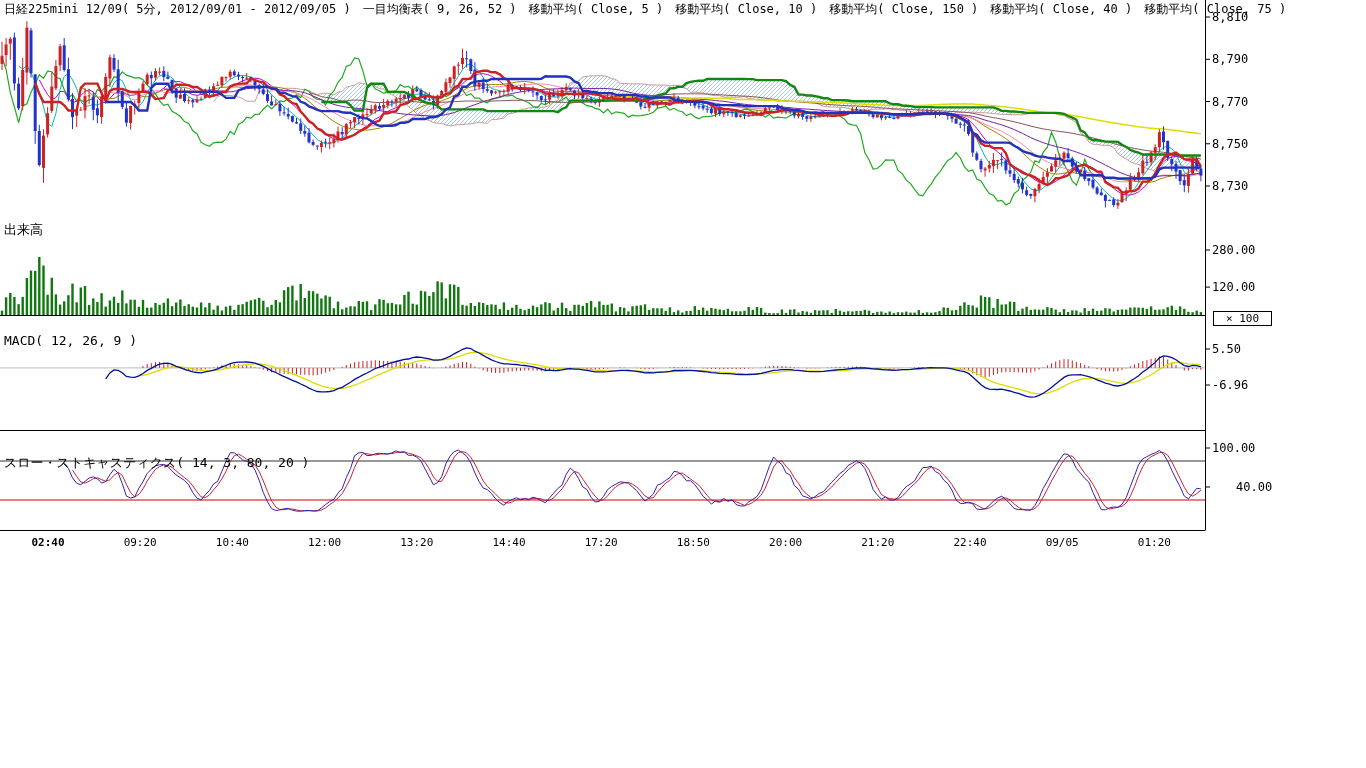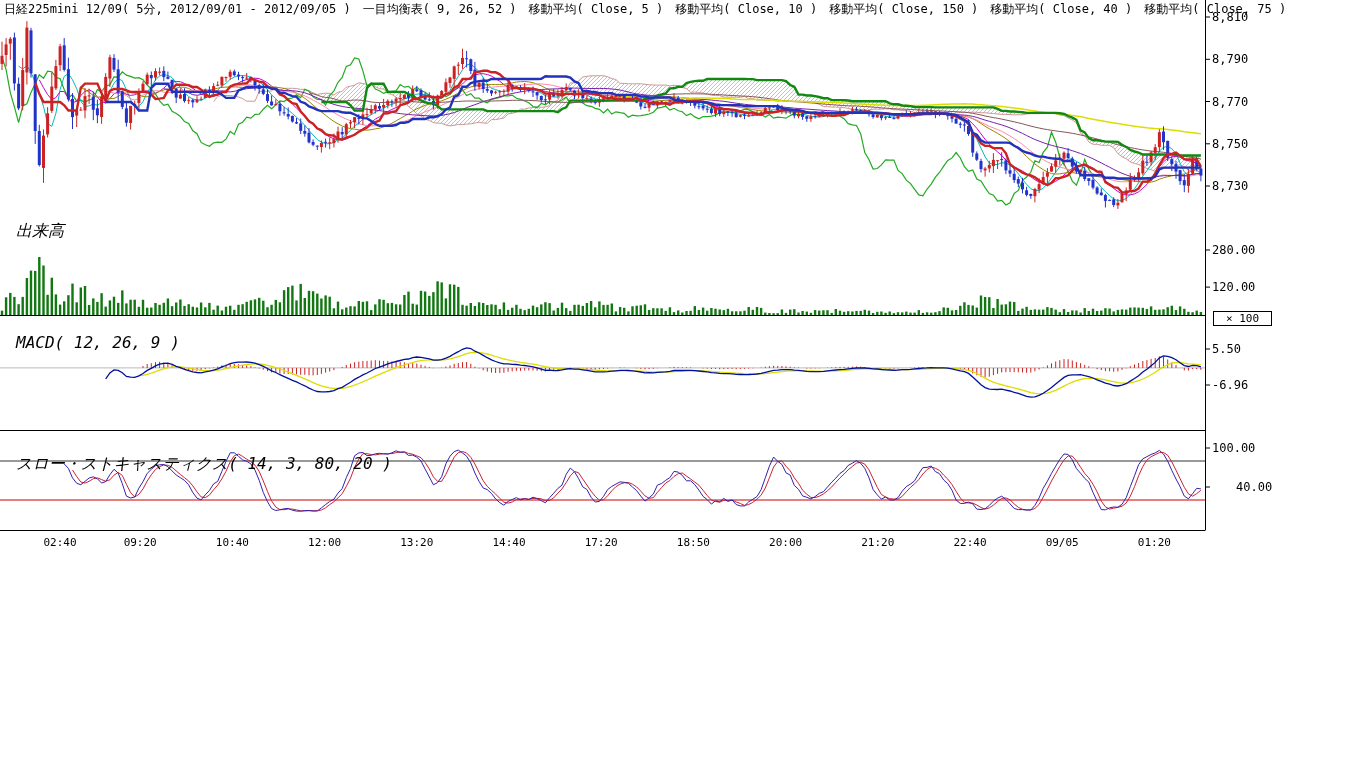--- a/index.html
+++ b/index.html
@@ -1,20 +1,20 @@
 <!DOCTYPE html>
 <html><head>
 <meta charset="utf-8">
 <style>
   html,body{margin:0;padding:0;background:#fff;}
   #screen{position:relative;width:1366px;height:768px;background:#fff;overflow:hidden;
           font-family:"DejaVu Sans Mono","DejaVu Sans",monospace;}
   #chart-svg{position:absolute;left:0;top:0;}
   .hdr{position:absolute;left:4px;font-size:12px;line-height:14px;color:#000;white-space:pre;z-index:5;}
-  .pane-label{position:absolute;left:16px;font-size:16px;color:#000;z-index:5;white-space:pre;font-style:italic;}
+  .pane-label{position:absolute;left:4px;font-size:13px;color:#000;z-index:5;white-space:pre;}
   .axis-label{position:absolute;font-size:12px;color:#000;white-space:nowrap;z-index:5;}
   .time-label{position:absolute;font-size:11px;color:#000;transform:translateX(-50%);white-space:nowrap;z-index:5;}
   .mult-badge{position:absolute;left:1213px;top:311px;border:1px solid #000;background:#fff;
               font-size:11px;line-height:13px;padding:0 12px;z-index:6;white-space:pre;}
 </style>
 </head>
 <body>
 
 <div id="screen">
   <svg id="chart-svg" width="1366" height="560">
@@ -1183,21 +1183,21 @@
       <div class="axis-label" style="left: 1212px; top: 136.75px;">8,750</div>
       <div class="axis-label" style="left: 1212px; top: 179px;">8,730</div>
       <div class="axis-label" style="left: 1212px; top: 243px;">280.00</div>
       <div class="axis-label" style="left: 1212px; top: 280.143px;">120.00</div>
       <div class="axis-label" style="left: 1212px; top: 342.043px;">5.50</div>
       <div class="axis-label" style="left: 1212px; top: 378.043px;">-6.96</div>
       <div class="axis-label" style="left: 1212px; top: 441px;">100.00</div>
       <div class="axis-label" style="left: 1236px; top: 480px;">40.00</div>
     </div>
   <div id="time-axis">
-      <div class="time-label" style="left: 60px; top: 536px;">02:40</div>
+      <div class="time-label" style="left: 48px; top: 536px; font-weight: bold;">02:40</div>
       <div class="time-label" style="left: 140.2px; top: 536px;">09:20</div>
       <div class="time-label" style="left: 232.4px; top: 536px;">10:40</div>
       <div class="time-label" style="left: 324.6px; top: 536px;">12:00</div>
       <div class="time-label" style="left: 416.8px; top: 536px;">13:20</div>
       <div class="time-label" style="left: 509px; top: 536px;">14:40</div>
       <div class="time-label" style="left: 601.2px; top: 536px;">17:20</div>
       <div class="time-label" style="left: 693.4px; top: 536px;">18:50</div>
       <div class="time-label" style="left: 785.6px; top: 536px;">20:00</div>
       <div class="time-label" style="left: 877.8px; top: 536px;">21:20</div>
       <div class="time-label" style="left: 970px; top: 536px;">22:40</div>

